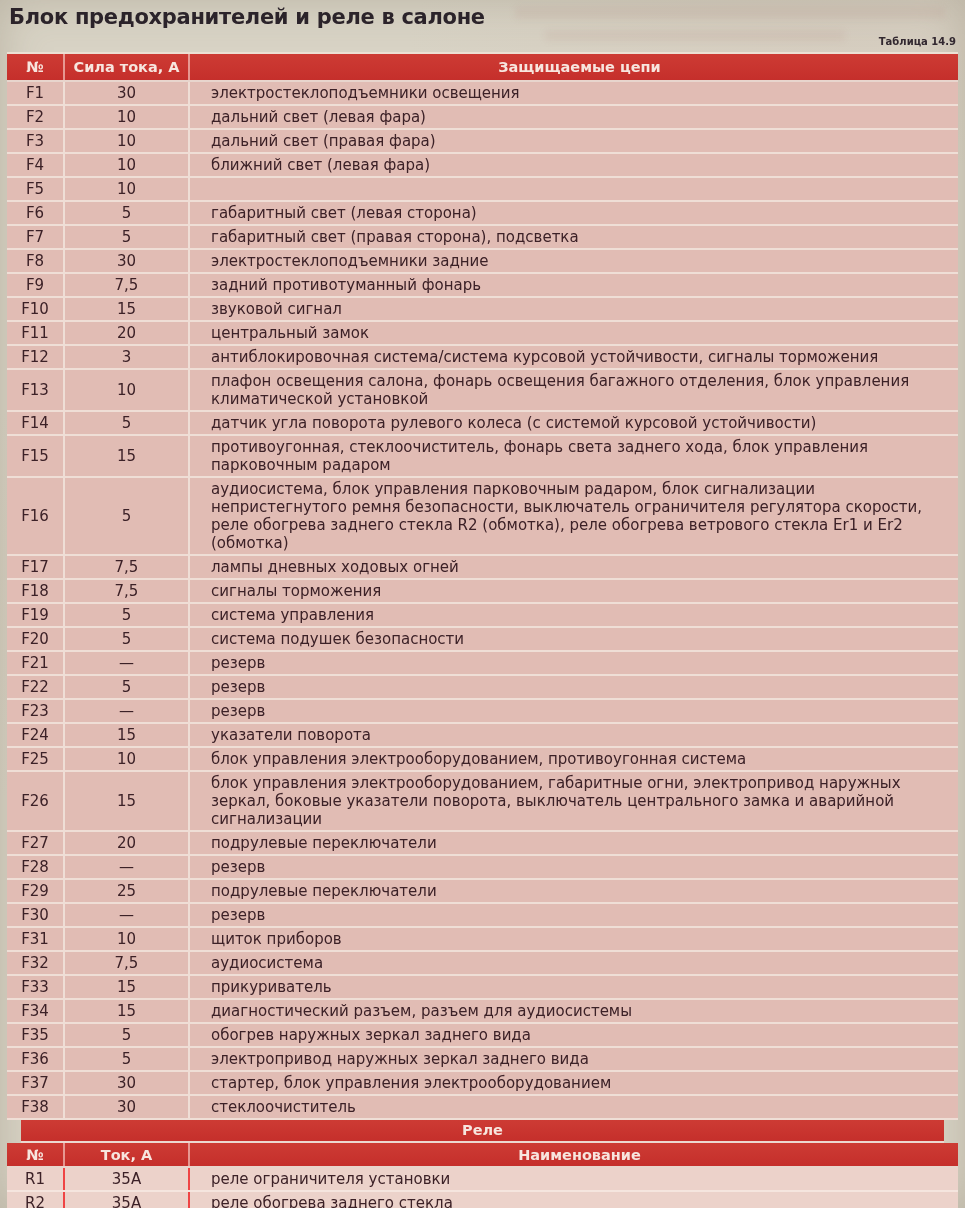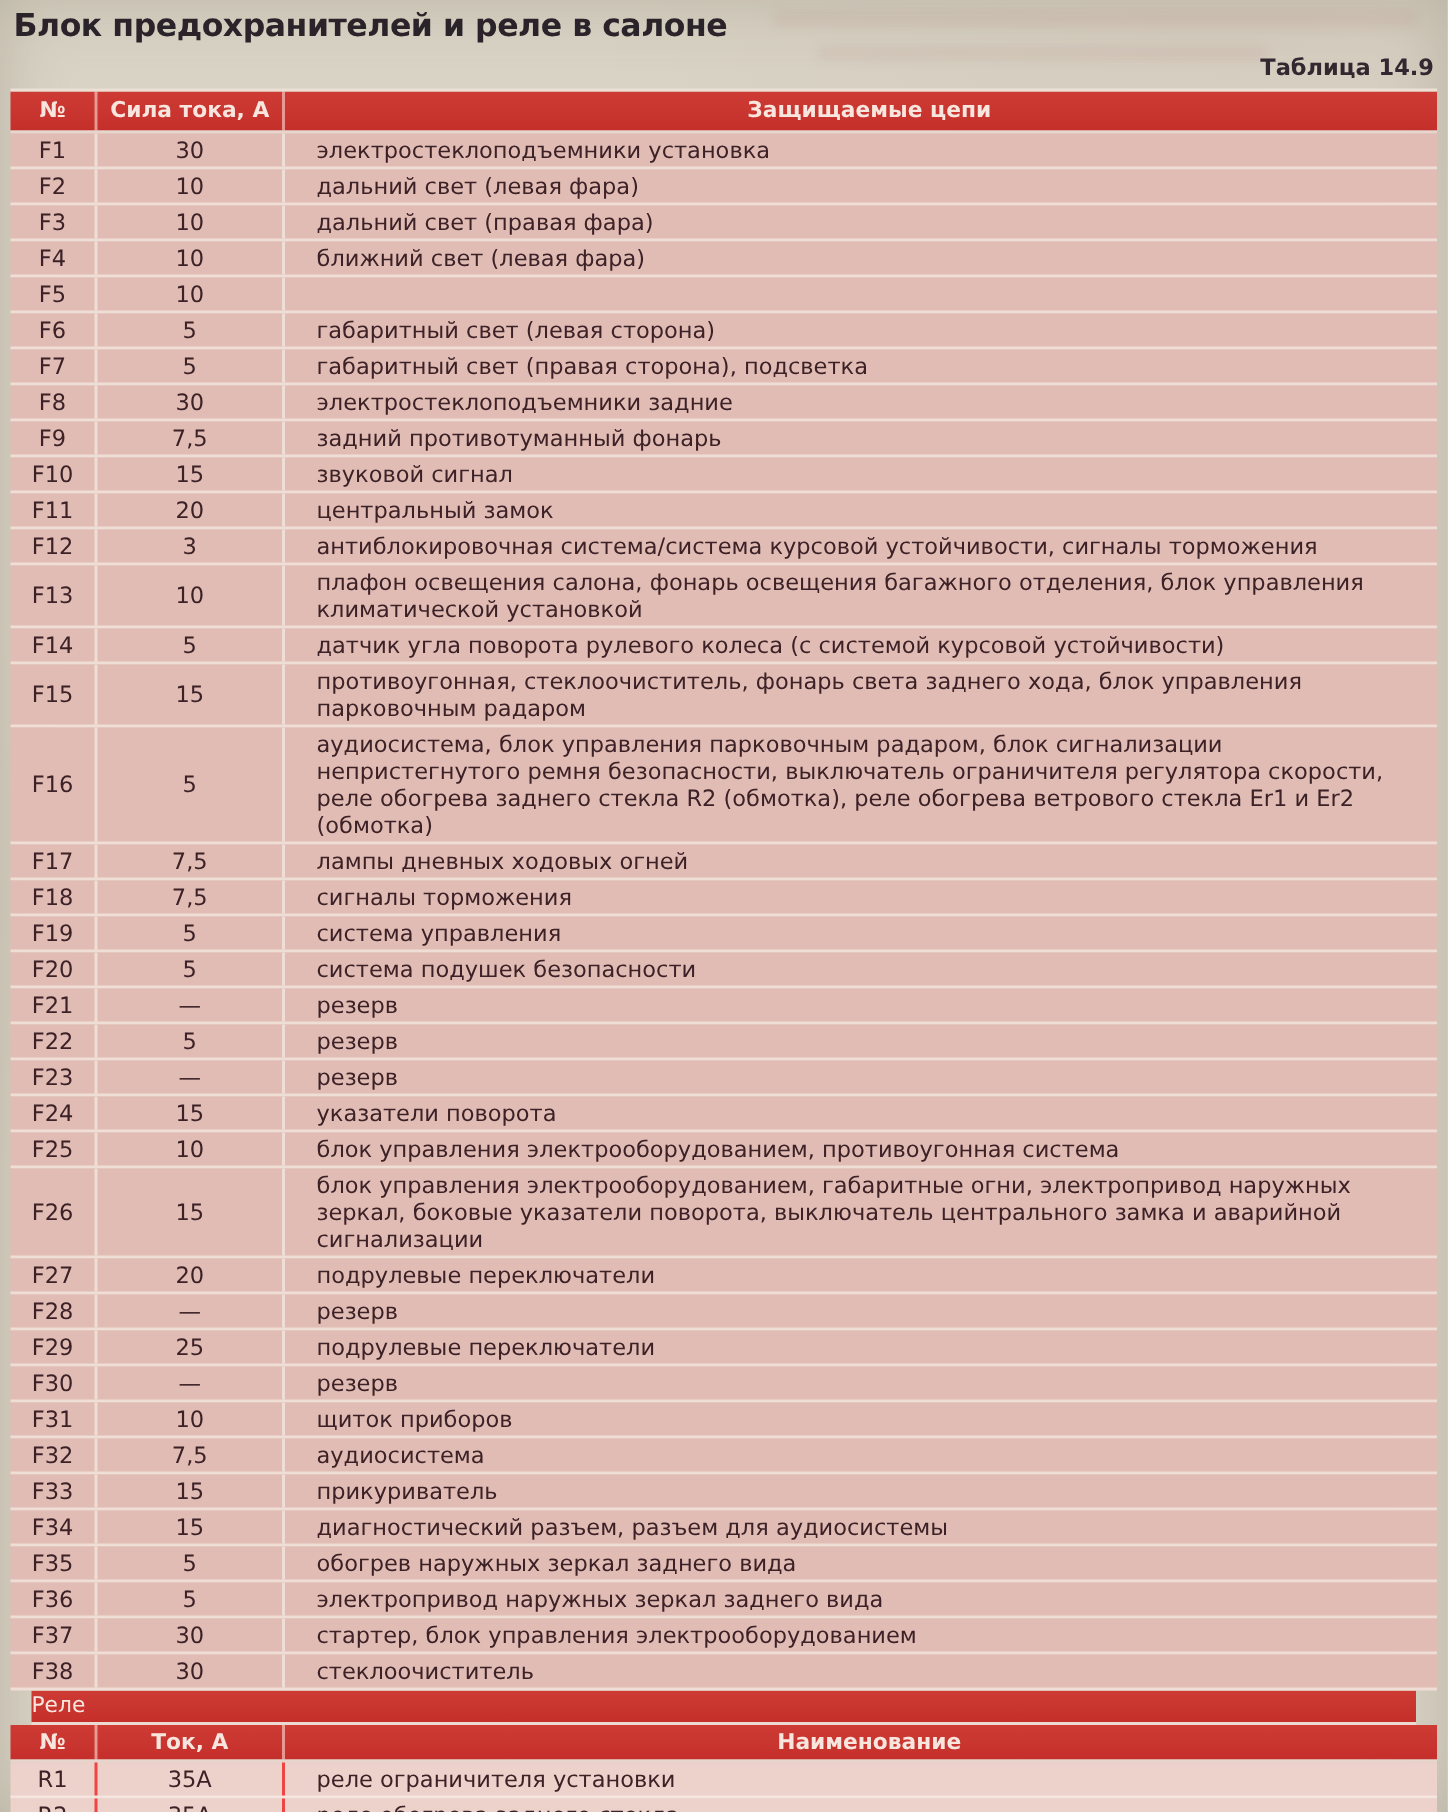--- a/index.html
+++ b/index.html
@@ -19,21 +19,21 @@
   .smudge{position:absolute;background:rgba(175,130,120,0.10);filter:blur(3px);border-radius:4px;}
   .smudge.s1{top:6px;right:20px;width:430px;height:13px;}
   .smudge.s2{top:30px;right:120px;width:300px;height:11px;}
 
   .title{
     position:relative;padding:5px 1px 0 9px;
     font-size:21px;font-weight:bold;color:#2b232a;letter-spacing:-0.3px;
   }
   .table-label{
     position:relative;text-align:right;padding-right:9px;margin-top:7px;margin-bottom:5px;
-    font-size:15px;font-weight:bold;color:#322830;
+    font-size:10px;font-weight:bold;color:#322830;
   }
 
   .tbl{position:relative;margin:0 7px;}
   .thead{
     display:flex;align-items:stretch;
     background:linear-gradient(#cd3b34,#c52f2b);
     border-top:2px solid #ece0d4;border-bottom:2px solid #e8d5cd;
     color:#f7e5de;font-weight:bold;font-size:14.5px;
   }
   .thead .cell{display:flex;align-items:center;justify-content:center;min-height:26px;}
@@ -43,21 +43,21 @@
   .thead .cell.num,.thead .cell.amp{border-right:2px solid rgba(255,235,228,0.55);}
 
   .trow{display:flex;align-items:stretch;background:#e1bcb4;border-bottom:2px solid #efded6;
     color:#3c2127;font-size:15px;line-height:18px;}
   .trow .cell{display:flex;align-items:center;padding:2px 0;}
   .trow .cell.num,.trow .cell.amp{justify-content:center;border-right:2px solid #efded6;text-align:center;}
   .trow .cell.desc{justify-content:flex-start;text-align:left;padding-left:10px;padding-right:6px;}
 
   .section-band{
     margin:0 21px;background:linear-gradient(#cd3b34,#c52f2b);
-    color:#f7e5de;font-weight:normal;font-size:14.5px;
+    color:#f7e5de;font-weight:bold;font-size:14.5px;text-align:center;
     height:21px;line-height:21px;border-bottom:2px solid #ecd9d1;
   }
   .relay .thead{border-top:none;}
   .relay .thead .cell{min-height:23px;}
   .relay .trow{background:#ecd2ca;border-bottom:2px solid #f5e5de;}
   .relay .trow .cell.num,.relay .trow .cell.amp{border-right:2px solid #ef4444;}
 </style>
 </head>
 <body>
 
@@ -71,21 +71,21 @@
   <div class="tbl fuse">
     <div class="thead">
       <div class="cell num">№</div>
       <div class="cell amp">Сила тока, А</div>
       <div class="cell desc">Защищаемые цепи</div>
     </div>
     <div class="tbody">
         <div class="trow">
           <div class="cell num">F1</div>
           <div class="cell amp">30</div>
-          <div class="cell desc">электростеклоподъемники установка</div>
+          <div class="cell desc">электростеклоподъемники освещения</div>
         </div>
         <div class="trow">
           <div class="cell num">F2</div>
           <div class="cell amp">10</div>
           <div class="cell desc">дальний свет (левая фара)</div>
         </div>
         <div class="trow">
           <div class="cell num">F3</div>
           <div class="cell amp">10</div>
           <div class="cell desc">дальний свет (правая фара)</div>

